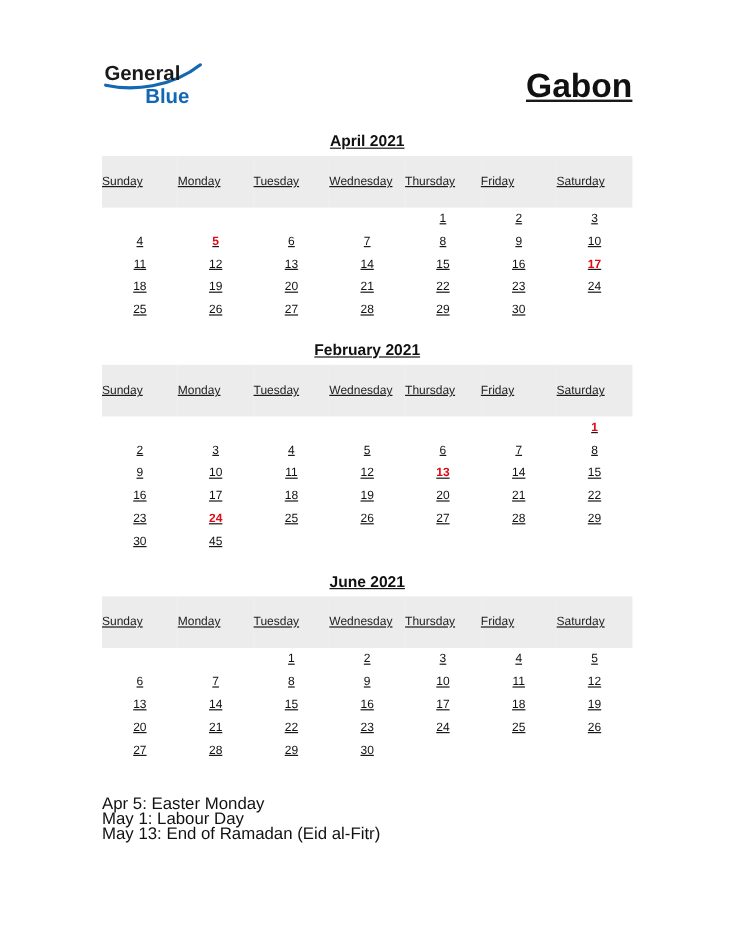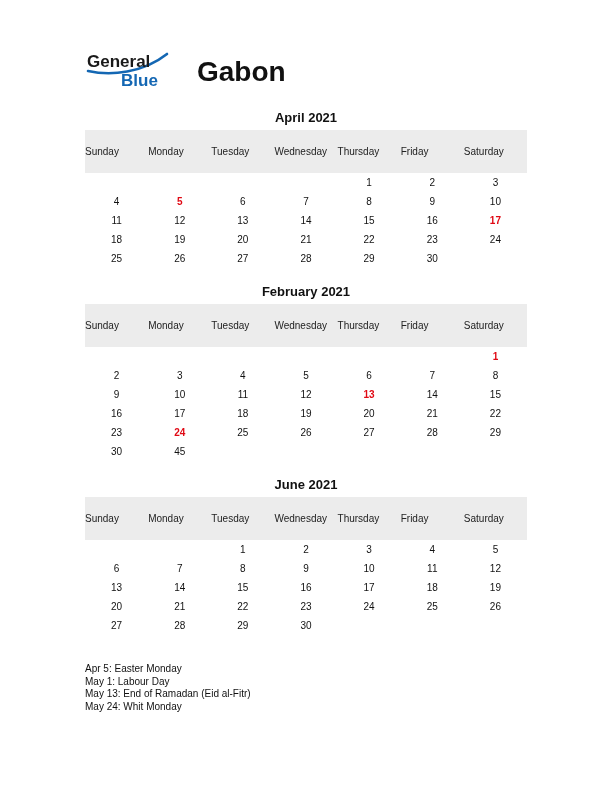--- a/index.html
+++ b/index.html
@@ -14,30 +14,31 @@
     width:612px;height:792px;
     font-family:"Liberation Sans", sans-serif;
     color:var(--text-dark);
   }
   .page{
     width:612px;height:792px;
     padding:50px 85px 0 85px;
     position:relative;
   }
   header.page-header{
-    display:flex;justify-content:flex-start;align-items:center;
+    display:flex;justify-content:space-between;align-items:center;
     height:44px;
+    text-decoration:underline;
   }
   .logo svg{display:block;}
   .logo-word1{font-family:"Liberation Sans",sans-serif;font-size:17px;font-weight:bold;fill:#1a1a1a;}
   .logo-word2{font-family:"Liberation Sans",sans-serif;font-size:17px;font-weight:bold;fill:var(--logo-blue);}
   h1.country-title{
     margin:0;font-size:28px;font-weight:bold;color:#111;
   }
-  #months{margin-top:16px;}
+  #months{margin-top:16px;text-decoration:underline;}
   .month{margin-top:16px;}
   .month:first-child{margin-top:8px;}
   .month-title{
     margin:0 0 5px 0;
     font-size:13px;font-weight:bold;text-align:center;color:#111;
   }
   table.cal{
     width:100%;
     border-collapse:collapse;
     table-layout:fixed;
@@ -56,21 +57,21 @@
     height:19px;
     color:#111;
     padding:0;
   }
   table.cal td.holiday{
     color:var(--holiday);
     font-weight:bold;
   }
   #notes{
     margin-top:28px;
-    font-size:10px;
+    font-size:14px;
     line-height:12.5px;
     color:#111;
   }
 </style>
 </head>
 <body>
 
 <div class="page">
 
   <header class="page-header">
@@ -282,16 +283,15 @@
             </tr>
           </tbody>
         </table>
       </section>
     </div>
 
   <div id="notes">
       <div class="note-line">Apr 5: Easter Monday</div>
       <div class="note-line">May 1: Labour Day</div>
       <div class="note-line">May 13: End of Ramadan (Eid al-Fitr)</div>
-      <div class="note-line">May 24: Whit Monday</div>
     </div>
 
 </div>
 
 </body></html>

